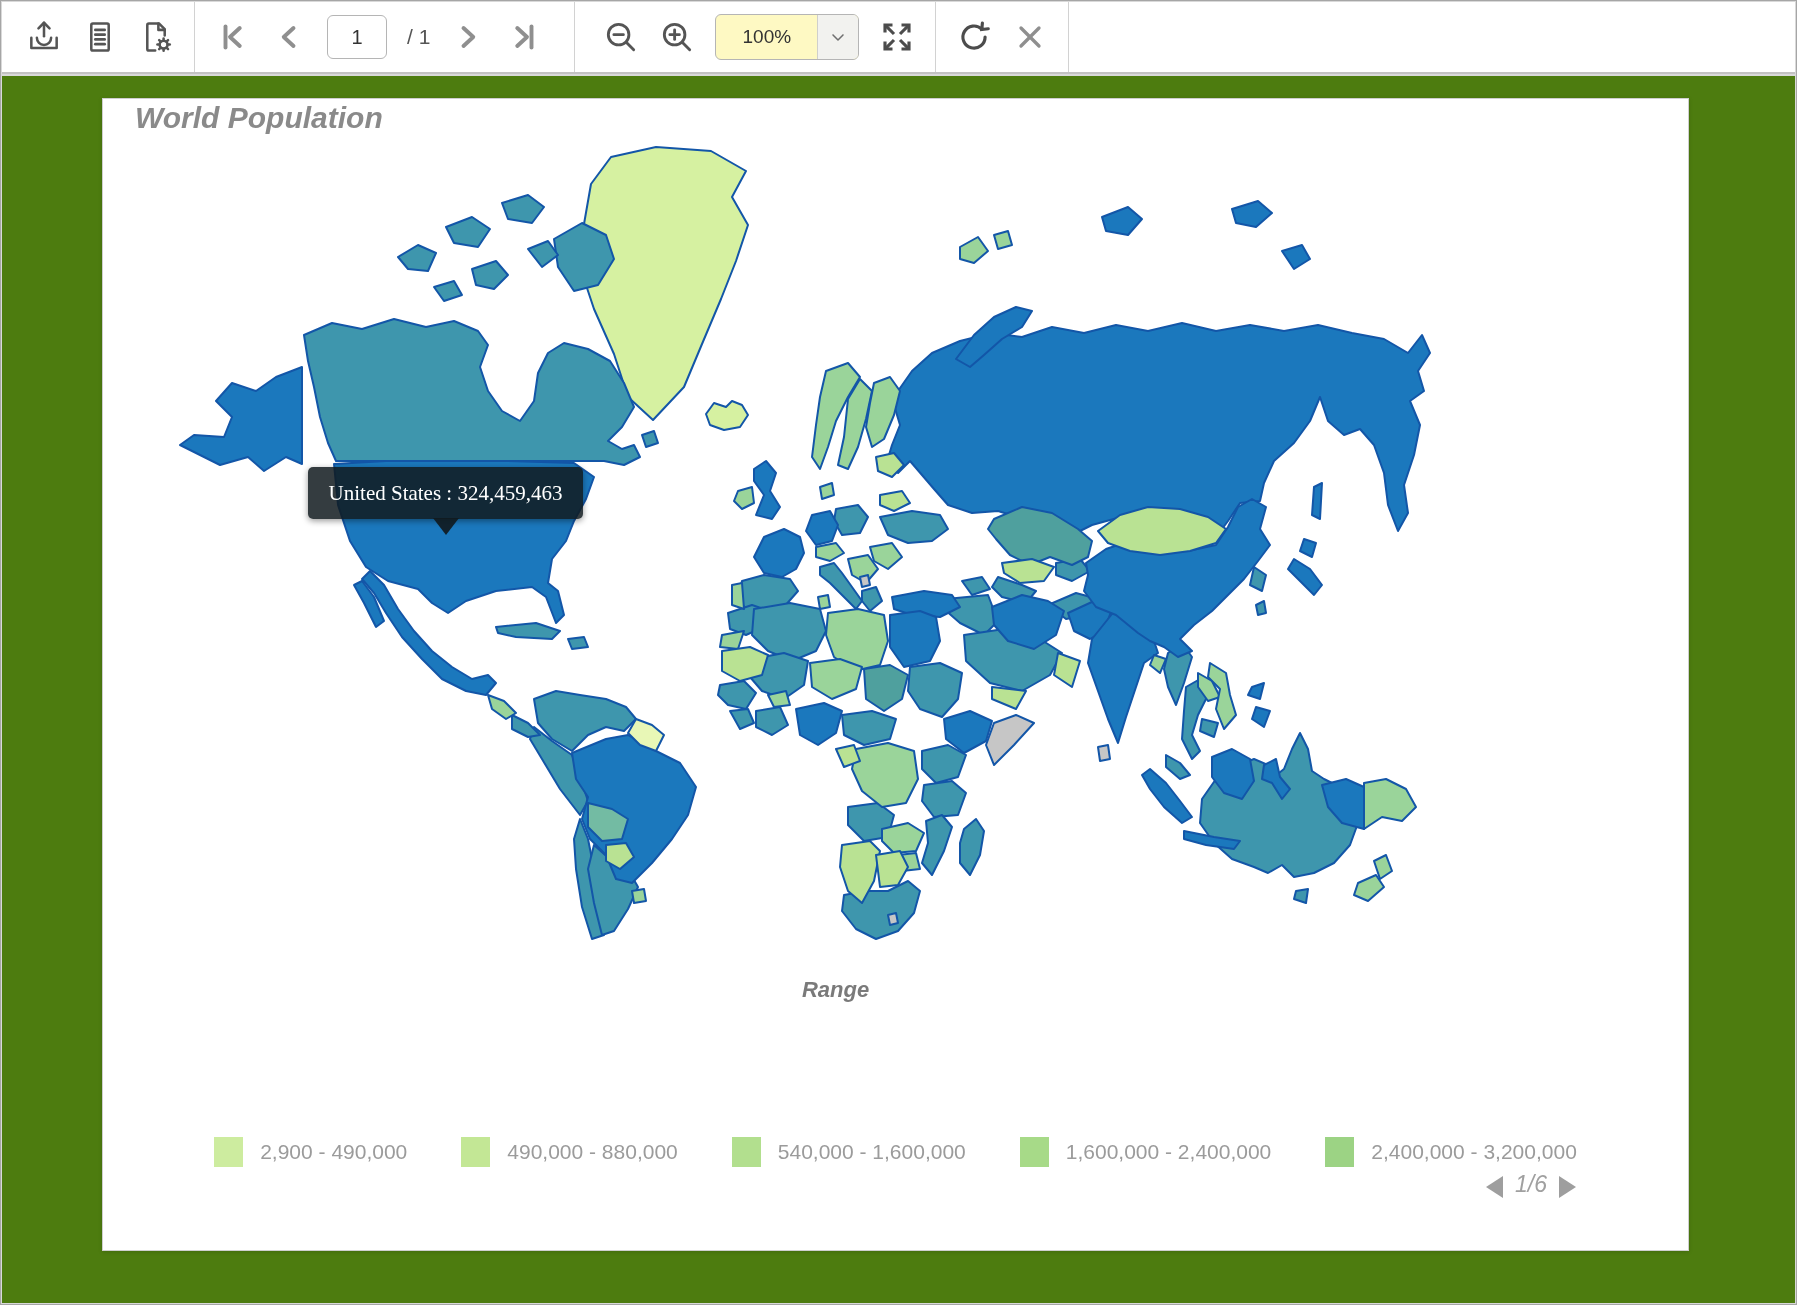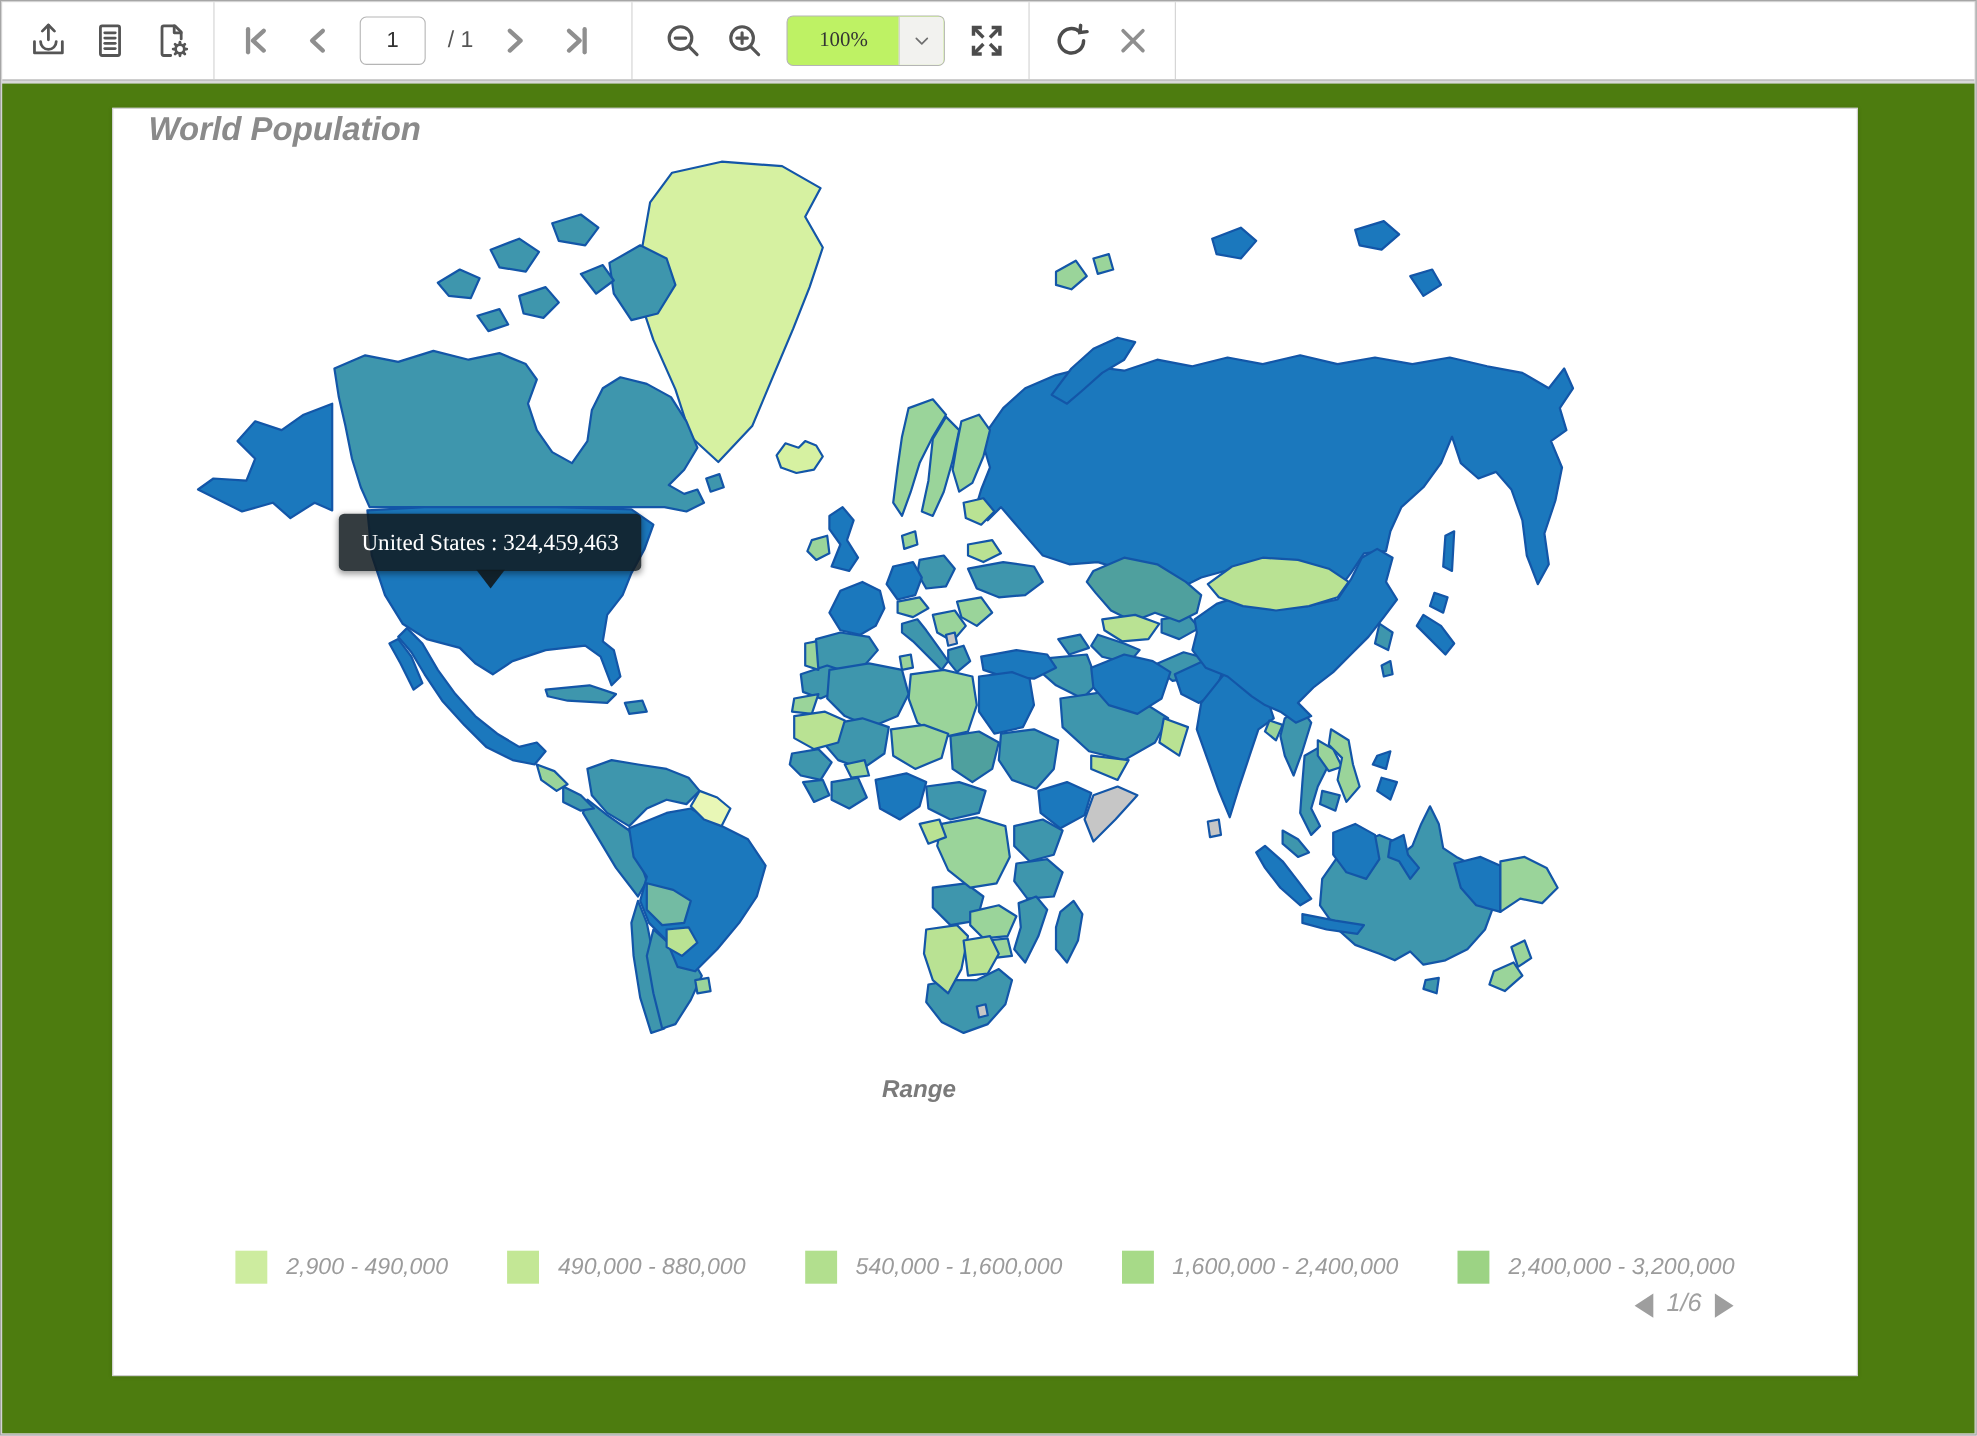--- a/index.html
+++ b/index.html
@@ -11,21 +11,21 @@
   .tb-btn{background:none;border:none;padding:0;margin:0 6px;width:44px;height:44px;display:flex;
     align-items:center;justify-content:center;cursor:pointer;}
   .tb-btn svg{display:block;}
   .tb-sep{width:1px;height:70px;background:#d2d2d2;margin:0 10px;}
   .ico{stroke:#555;fill:none;stroke-width:1.6;stroke-linecap:round;stroke-linejoin:round;}
   .nav{stroke:#8f8f8f;fill:none;stroke-width:2.6;stroke-linecap:round;stroke-linejoin:round;}
   .page-input{width:54px;height:40px;border:1px solid #b5b5b5;border-radius:6px;text-align:center;
     font-size:20px;color:#333;font-family:"Liberation Sans",sans-serif;margin:0 10px;}
   .page-total{font-size:21px;color:#555;margin:0 10px;white-space:nowrap;}
   .zoom-select{width:142px;height:44px;border:1px solid #b5b5b5;border-radius:6px;display:flex;
-    overflow:hidden;margin:0 10px;background:#bef264;cursor:pointer;font-family:Liberation Serif, serif;}
+    overflow:hidden;margin:0 10px;background:#fef9c3;cursor:pointer;}
   .zoom-val{flex:1;display:flex;align-items:center;justify-content:center;font-size:19px;color:#333;}
   .zoom-dd{width:40px;background:#f2f2ef;border-left:1px solid #cfcfcc;display:flex;align-items:center;justify-content:center;}
   
   .viewer{position:absolute;left:1px;right:1px;top:75px;bottom:1px;background:#4d7c0f;}
   .page{position:absolute;left:100px;top:22px;width:1587px;height:1153px;background:#fff;
     border:1px solid #cfcfcf;box-shadow:0 1px 4px rgba(0,0,0,.15);box-sizing:border-box;}
   .rpt-title{position:absolute;left:32px;top:2px;font-size:30px;font-weight:bold;font-style:italic;color:#8a8a8a;}
   
   .map{position:absolute;left:33px;top:40px;}
   .map path{stroke:#1356a8;stroke-width:2;stroke-linejoin:round;}
@@ -34,21 +34,21 @@
     border-radius:5px;box-shadow:0 2px 6px rgba(0,0,0,.4);display:flex;align-items:center;justify-content:center;
     color:#fff;font-family:"Liberation Serif",serif;font-size:21px;z-index:5;}
   .tooltip .caret{position:absolute;left:50%;bottom:-16px;transform:translateX(-50%);width:0;height:0;
     border-left:13px solid transparent;border-right:13px solid transparent;border-top:17px solid rgba(16,26,31,.92);}
   
   .legend-title{position:absolute;left:0;right:120px;top:878px;text-align:center;font-size:22px;
     font-weight:bold;font-style:italic;color:#7a7a7a;}
   .legend-row{position:absolute;left:0;right:0;top:1038px;display:flex;justify-content:center;column-gap:54px;}
   .lg-item{display:flex;align-items:center;}
   .lg-swatch{width:29px;height:30px;margin-right:17px;}
-  .lg-label{font-size:21px;font-style:italic;color:#9b9b9b;}
+  .lg-label{font-size:21px;color:#9b9b9b;}
   .legend-pager{position:absolute;right:112px;top:1072px;display:flex;align-items:flex-end;column-gap:12px;}
   .pg-arrow{width:0;height:0;border-top:11px solid transparent;border-bottom:11px solid transparent;cursor:pointer;}
   .pg-prev{border-right:17px solid #9e9e9e;}
   .pg-next{border-left:17px solid #9e9e9e;}
   .pg-label{font-size:23px;font-style:italic;color:#a0a0a0;}
 </style>
 </head>
 <body>
 
 <div class="frame">

